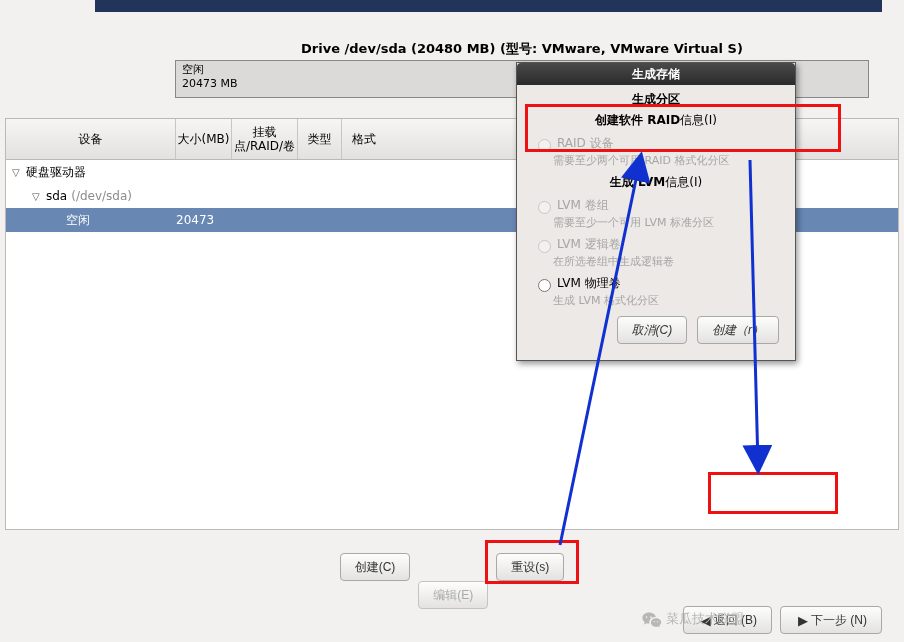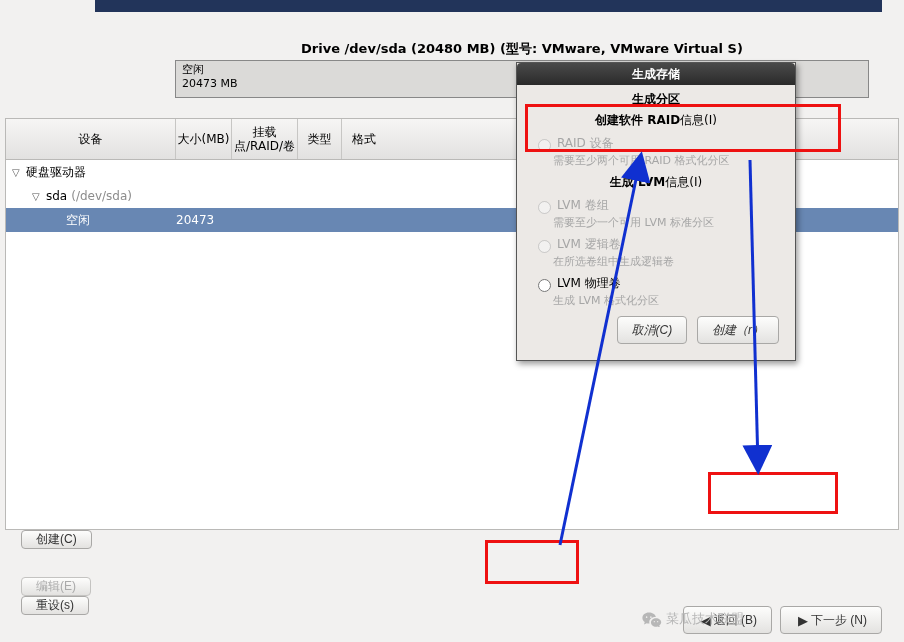--- a/index.html
+++ b/index.html
@@ -79,29 +79,28 @@
   .tree-row { height: 24px; display: flex; align-items: center; padding-left: 6px; font-size: 12px; }
   .tree-row.level2 { padding-left: 26px; }
   .tree-row.level3 { padding-left: 60px; }
   .tree-row.selected { background: #6887b3; color: #fff; }
   .tree-arrow { width: 14px; display: inline-block; font-size: 10px; color: #555;}
   .dev-path { color: #8c8c8c; font-size: 12px; margin-left: 4px;}
   .tree-size { position: absolute; left: 170px; }
   .btn-bar {
     position: absolute;
     top: 549px;
-    left: 21px;
+    left: 5px;
     right: 5px;
     height: 42px;
     display: flex;
     justify-content: center;
-    gap: 0;
+    gap: 8px;
     align-items: flex-start;
     padding-top: 4px;
-    flex-direction: column;
   }
   .btn {
     height: 28px;
     padding: 0 14px;
     background: linear-gradient(#fdfdfc, #e3e2e0);
     border: 1px solid #a9a8a6;
     border-radius: 4px;
     display: inline-flex;
     align-items: center;
     font-size: 12px;

